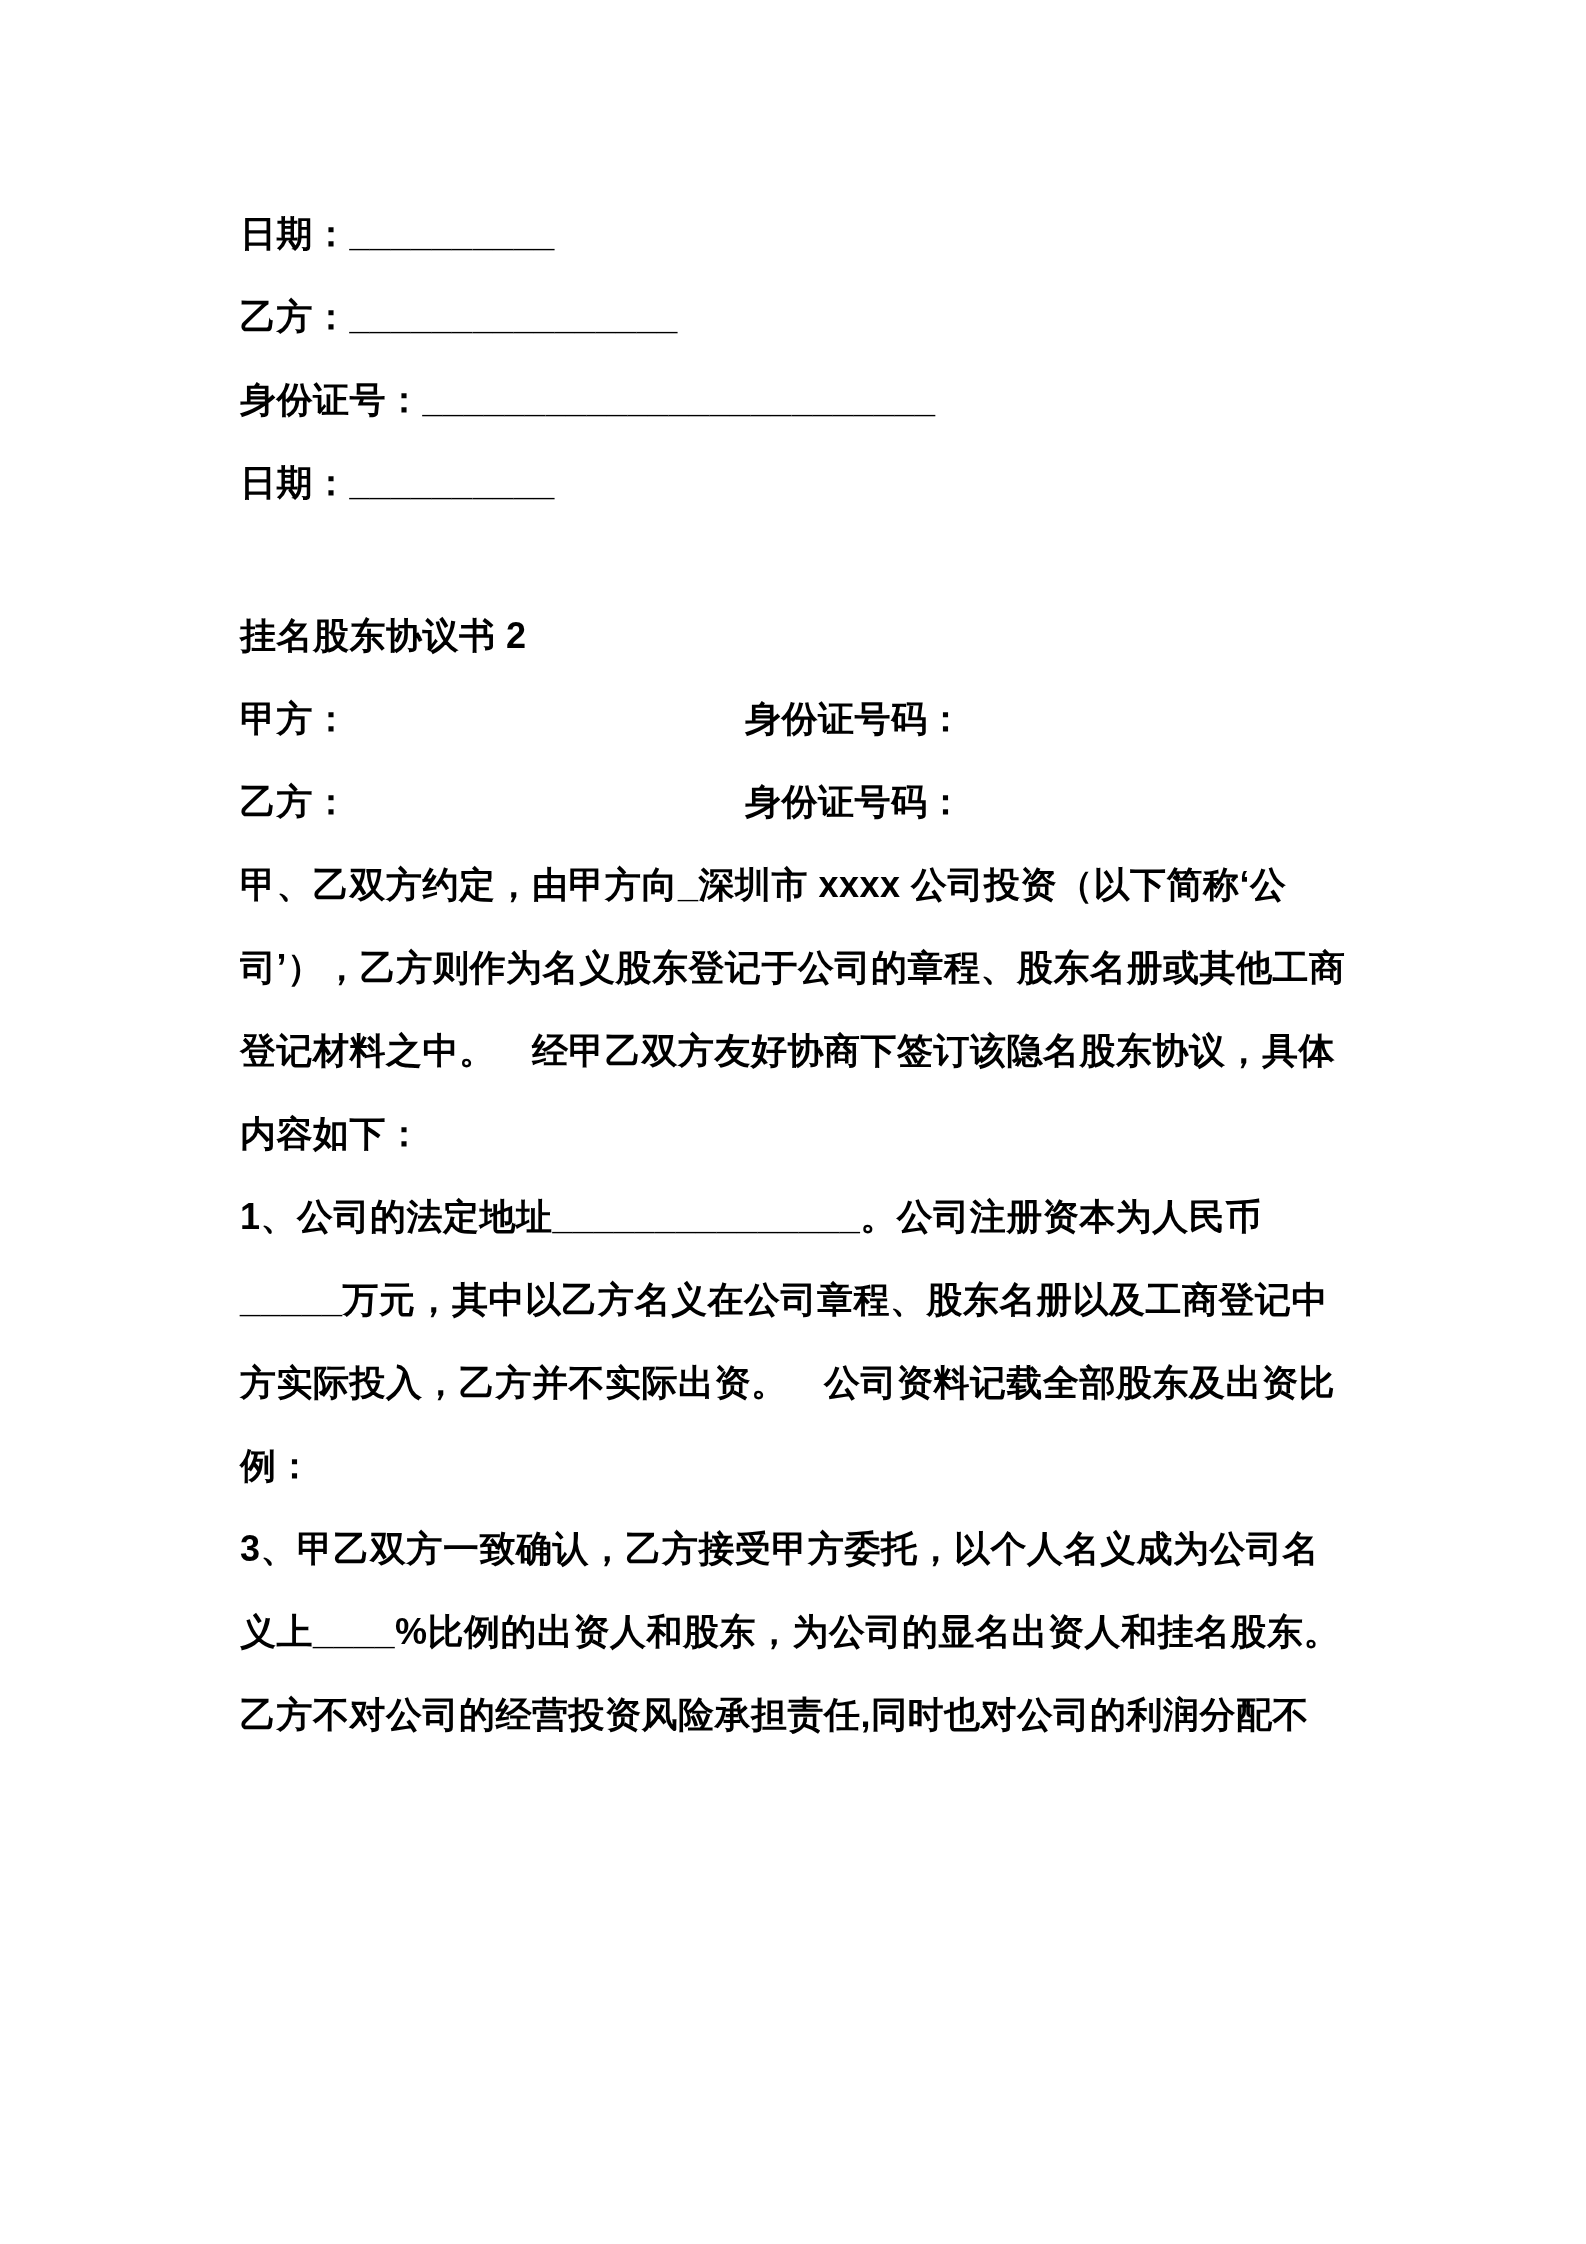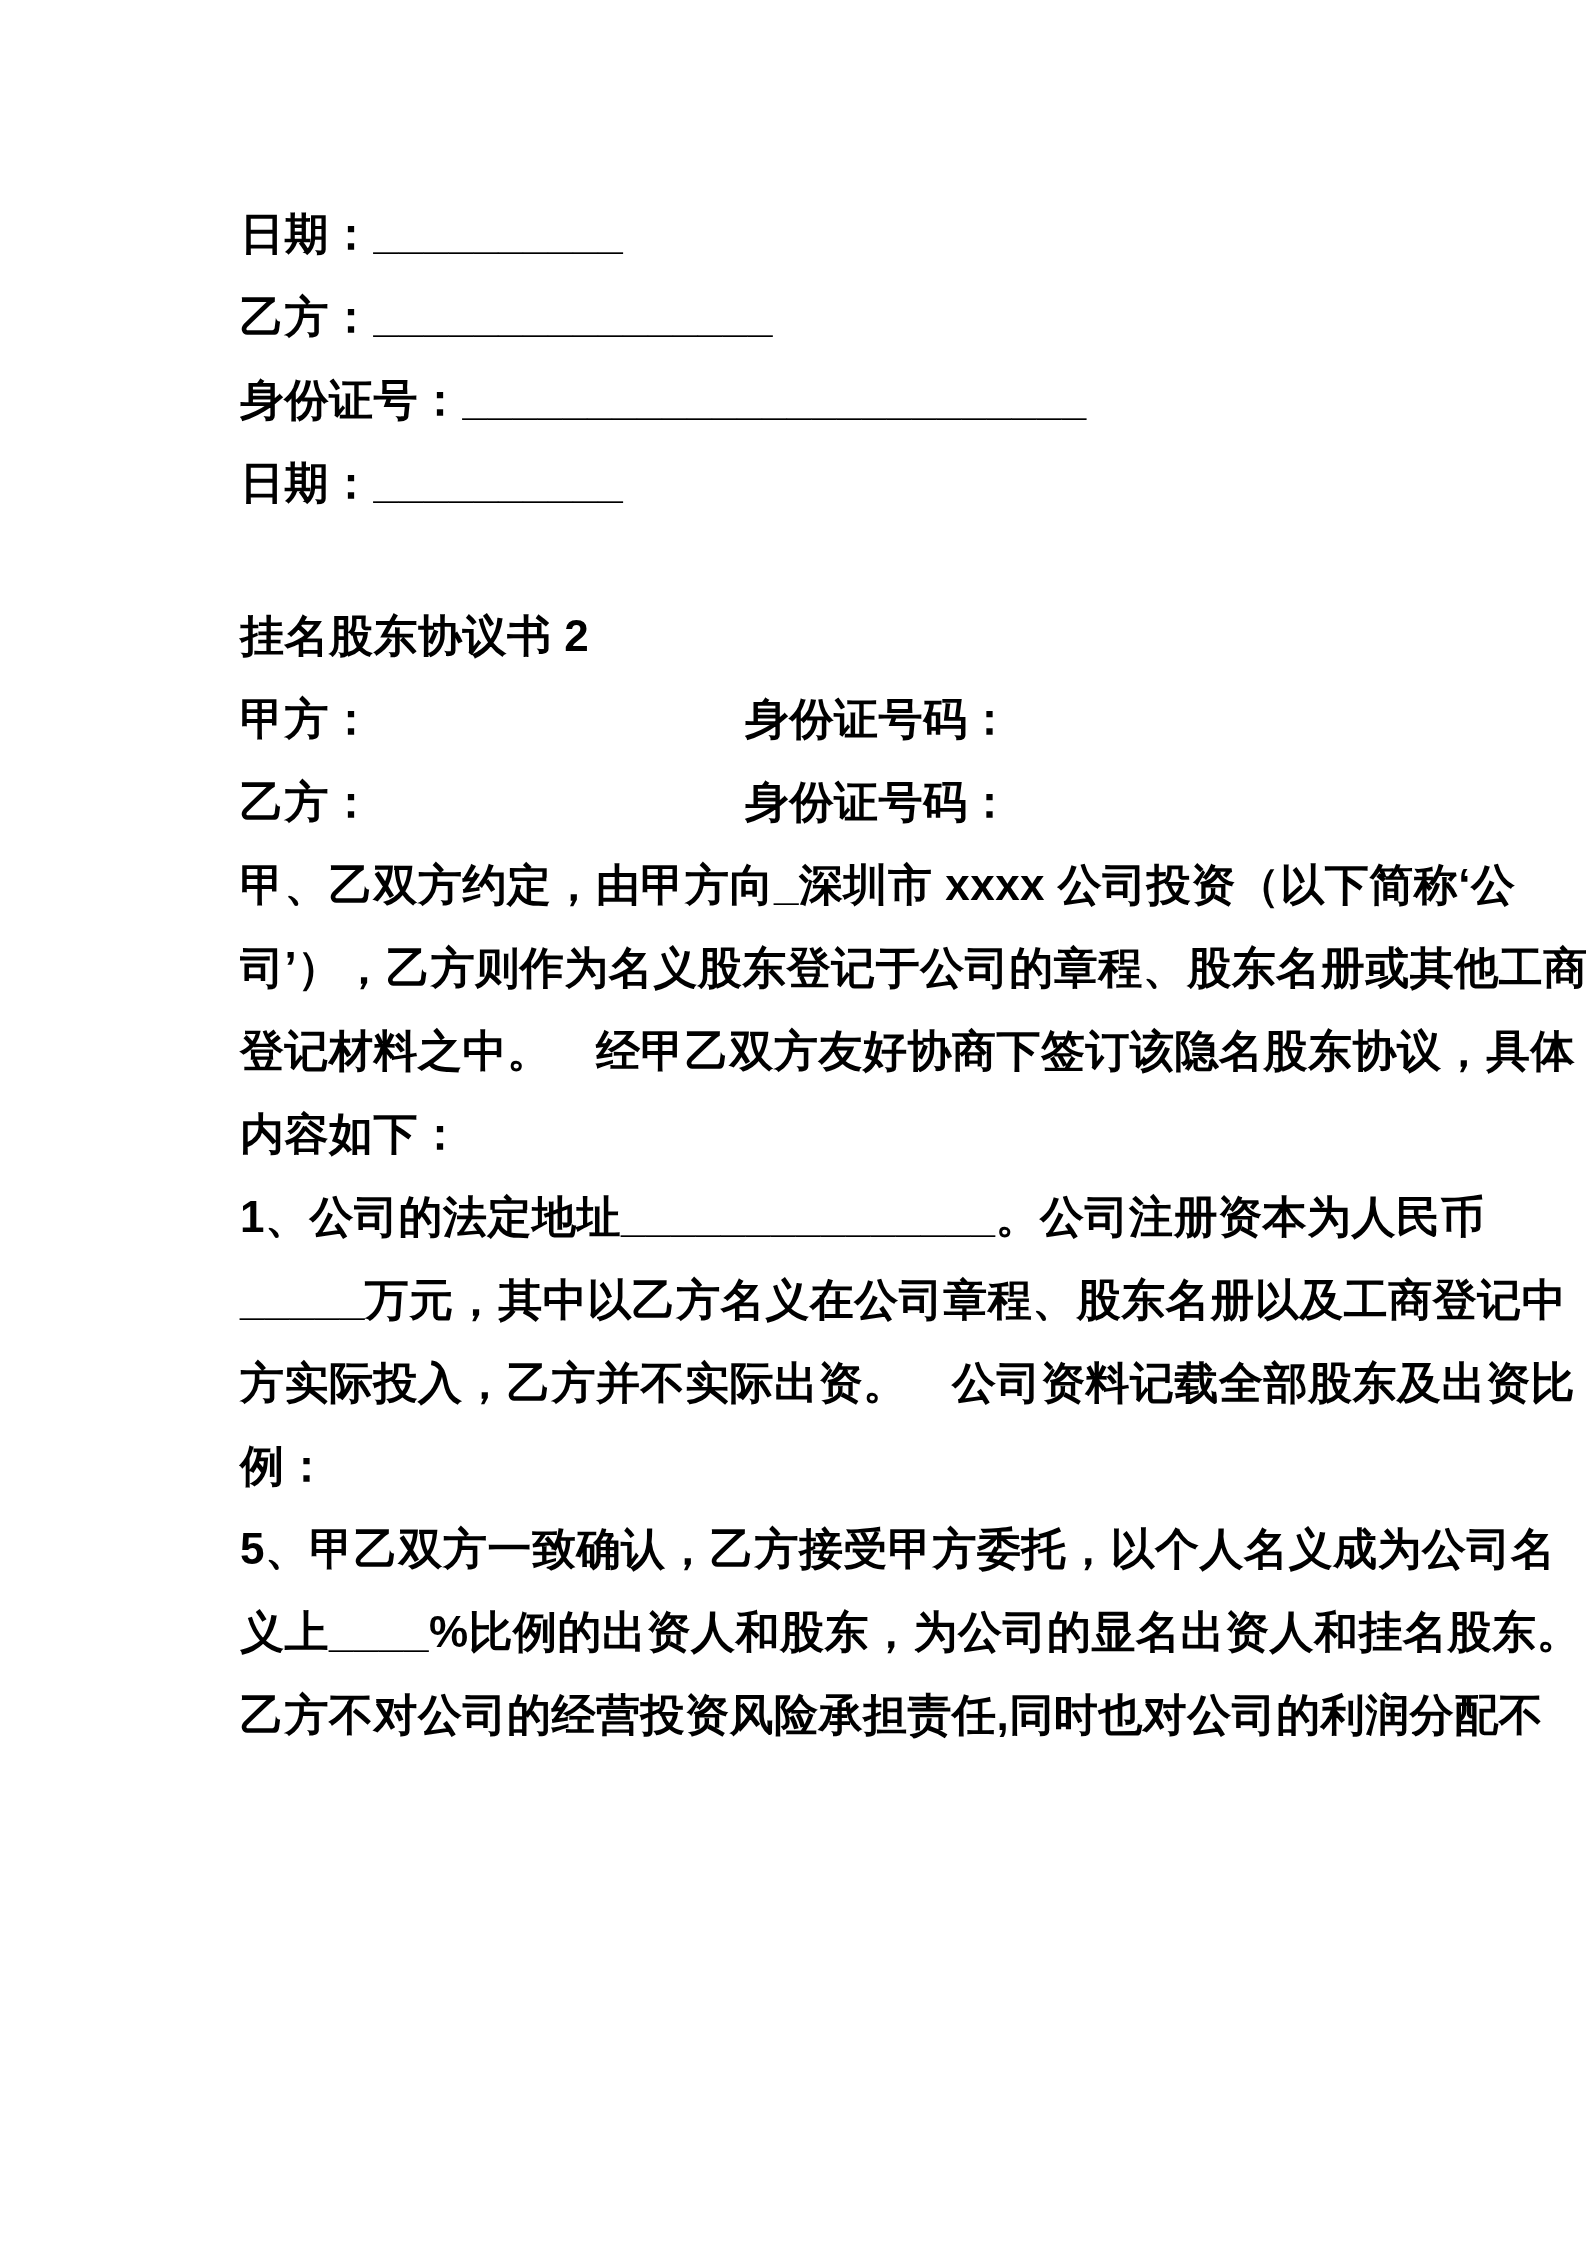--- a/index.html
+++ b/index.html
@@ -14,21 +14,21 @@
     height: 2244px;
     background: #ffffff;
     overflow: hidden;
   }
   .content {
     position: absolute;
     top: 192px;
     left: 240px;
     width: 1210px;
     color: #000000;
-    font-size: 44px;
+    font-size: 36px;
     font-weight: 700;
     letter-spacing: 0.5px;
   }
   .line {
     line-height: 83px;
     white-space: pre;
   }
   .spacer {
     height: 70px;
   }
@@ -70,18 +70,18 @@
     </div>
 
     <p class="line">甲、乙双方约定，由甲方向_深圳市 xxxx 公司投资（以下简称‘公</p>
     <p class="line">司’），乙方则作为名义股东登记于公司的章程、股东名册或其他工商</p>
     <p class="line">登记材料之中。　经甲乙双方友好协商下签订该隐名股东协议，具体</p>
     <p class="line">内容如下：</p>
     <p class="line">1、公司的法定地址_______________。公司注册资本为人民币</p>
     <p class="line">_____万元，其中以乙方名义在公司章程、股东名册以及工商登记中</p>
     <p class="line">方实际投入，乙方并不实际出资。　公司资料记载全部股东及出资比</p>
     <p class="line">例：</p>
-    <p class="line">5、甲乙双方一致确认，乙方接受甲方委托，以个人名义成为公司名</p>
+    <p class="line">3、甲乙双方一致确认，乙方接受甲方委托，以个人名义成为公司名</p>
     <p class="line">义上____%比例的出资人和股东，为公司的显名出资人和挂名股东。</p>
     <p class="line">乙方不对公司的经营投资风险承担责任,同时也对公司的利润分配不</p>
 
   </div>
 </div>
 
 </body></html>

